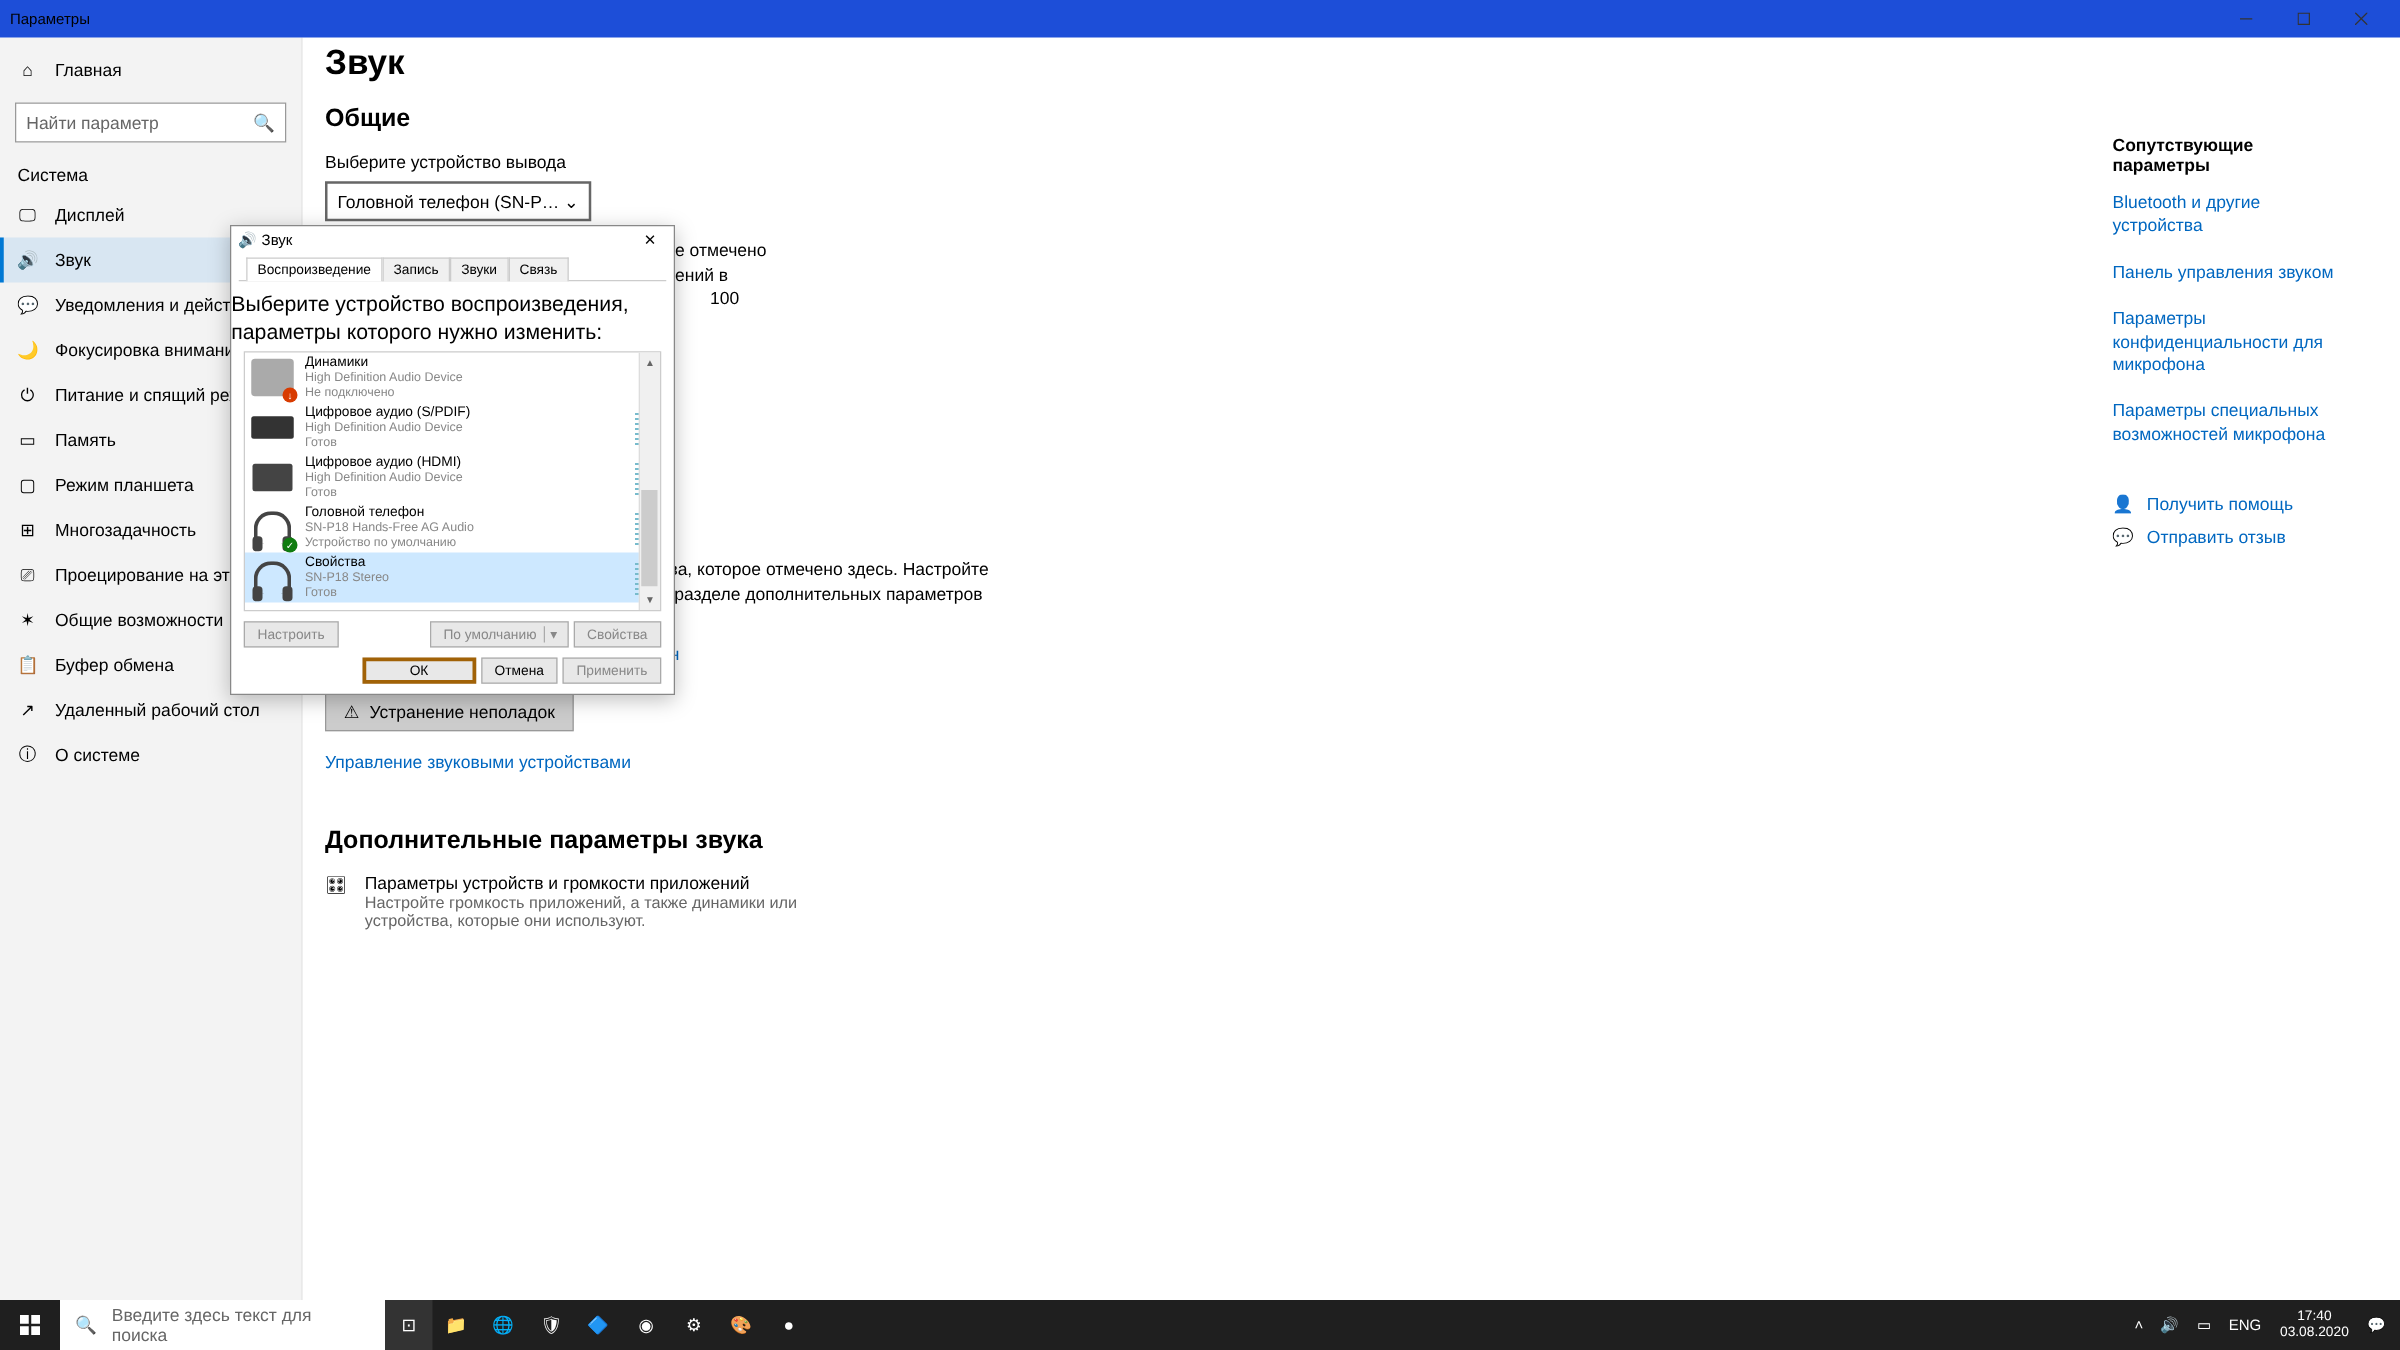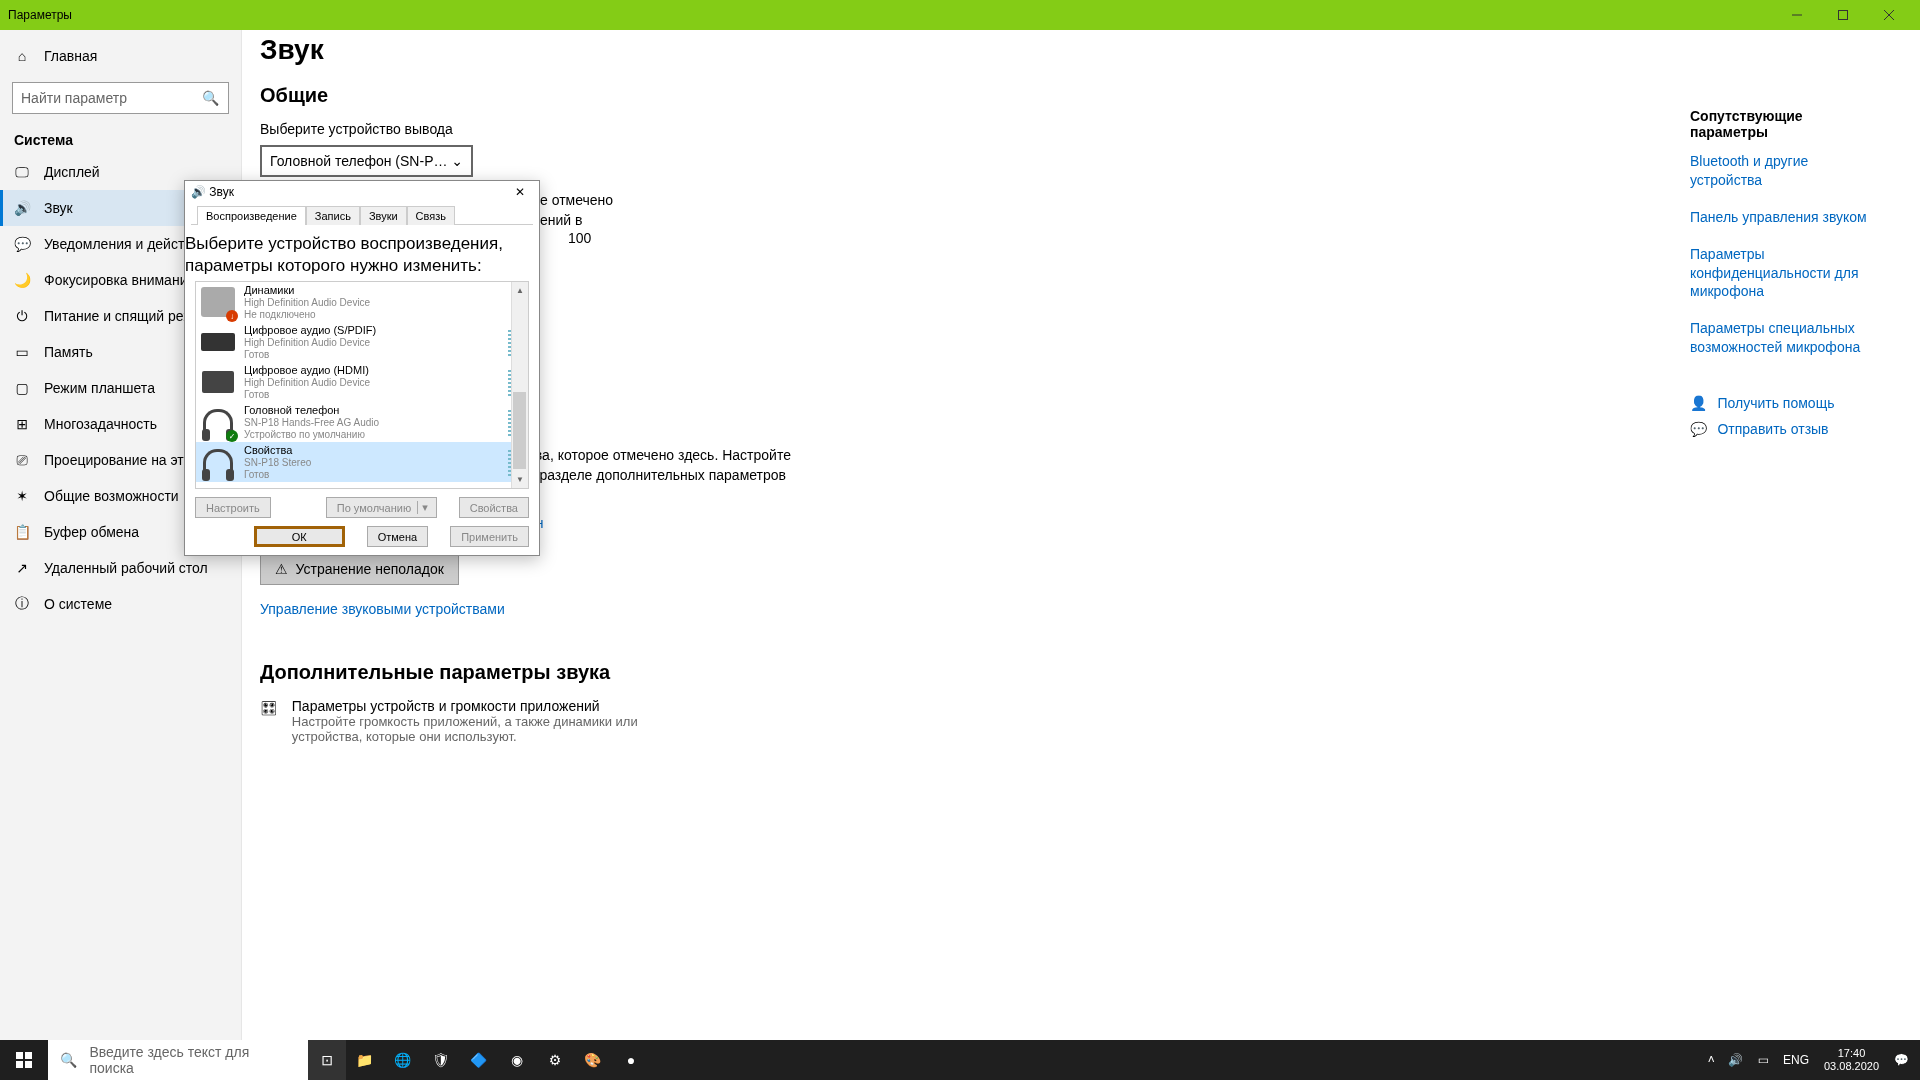--- a/index.html
+++ b/index.html
@@ -1,26 +1,26 @@
 <!DOCTYPE html>
 <html><head>
 <meta charset="utf-8">
 <style>
 *{margin:0;padding:0;box-sizing:border-box;font-family:"Segoe UI",sans-serif;-webkit-font-smoothing:antialiased}
 body{width:1920px;height:1080px;background:#fff;overflow:hidden;position:relative;font-size:14px}
 .pg{position:absolute;inset:0 0 40px 0;display:flex}
-.title{position:absolute;top:0;left:0;right:0;height:30px;display:flex;align-items:center;padding:0 8px;font-size:12px;background:#84cc16;z-index:5}
+.title{position:absolute;top:0;left:0;right:0;height:30px;display:flex;align-items:center;padding:0 8px;font-size:12px;background:#1d4ed8;z-index:5}
 .title .sp{flex:1}
 .wbtn{width:46px;height:30px;display:flex;align-items:center;justify-content:center;color:#333}
 .side{position:absolute;top:30px;left:0;bottom:0;width:242px;background:#f3f3f3;border-right:1px solid #e6e6e6;padding-top:8px}
 .home,.sit{display:flex;align-items:center;height:36px;padding:0 14px;font-size:14px;color:#000;gap:14px}
 .sit.act{background:#d8e6f2;border-left:3px solid #0078d4;padding-left:11px}
 .sit .ic,.home .ic{width:16px;text-align:center}
 .srch{margin:8px 12px;height:32px;border:1px solid #999;background:#fff;display:flex;align-items:center;padding:0 8px;font-size:14px;color:#666}
-.cat{padding:10px 14px 6px;font-weight:700}
+.cat{padding:10px 14px 6px;font-weight:400}
 .main{position:absolute;top:30px;left:260px;right:0;bottom:0;overflow:auto;padding:4px 0 0 0}
 .h1{font-size:28px;font-weight:600;margin-bottom:18px}
 .h2{font-size:20px;font-weight:600;margin:14px 0 14px}
 .lbl{font-size:14px;margin-bottom:8px}
 .sel{width:213px;height:32px;border:2px solid #666;background:#fff;display:flex;align-items:center;padding:0 8px;font-size:14px}
 .sel .sp{flex:1;overflow:hidden;text-overflow:ellipsis;white-space:nowrap}
 .para{font-size:14px;color:#000;max-width:560px;line-height:1.4}
 .lnk{color:#0067c0;font-size:14px}
 .vol{font-size:14px;margin-left:308px}
 .tb{height:32px;border:1px solid #999;background:#ccc;padding:0 14px;display:inline-flex;align-items:center;gap:8px;font-size:14px}
@@ -41,21 +41,21 @@
 .sar{height:17px;display:flex;align-items:center;justify-content:center;font-size:8px;color:#666}
 .sth{position:absolute;right:2px;top:110px;bottom:19px;width:13px;background:#ccc}
 .dev{display:flex;gap:8px;padding:3px 4px;align-items:center;height:40px}
 .dev.sel2{background:#cde8ff}
 .dev .di{width:36px;height:36px;display:flex;align-items:center;justify-content:center;position:relative}
 .dev .dn{font-size:11px;line-height:1.2}
 .dev .dn .n{font-weight:400}
 .dev .dn .s{color:#888;font-size:10px}
 .dev .dn .g{color:#888;font-size:10px}
 .lv{width:16px;height:28px;background:repeating-linear-gradient(0deg,#7bc 0 2px,transparent 2px 4px)}
-.br{display:flex;gap:22px;padding:8px 10px;justify-content:flex-end}
+.br{display:flex;gap:4px;padding:8px 10px;justify-content:flex-end}
 .db{height:21px;border:1px solid #aaa;background:#e8e8e8;font-size:11px;padding:0 10px;color:#888;display:inline-flex;align-items:center}
 .db.en{color:#000}
 .db.ok{border:3px solid #a16207;padding:0 35px}
 .db.dd{padding-right:4px}
 .db.dd::after{content:"▾";margin-left:6px;padding:0 4px;border-left:1px solid #aaa}
 .tbar{position:absolute;left:0;right:0;bottom:0;height:40px;background:#1f1f1f;display:flex;align-items:center;color:#fff}
 .start{width:48px;height:40px;display:flex;align-items:center;justify-content:center}
 .sch{width:260px;height:40px;background:#fff;color:#666;display:flex;align-items:center;padding:0 12px;gap:12px;font-size:14px}
 .cort{width:38px;height:40px;display:flex;align-items:center;justify-content:center;background:#333}
 .alisa{width:264px;height:40px;background:#333;color:#ddd;display:flex;align-items:center;padding:0 12px;font-size:14px;border-left:1px solid #444}

